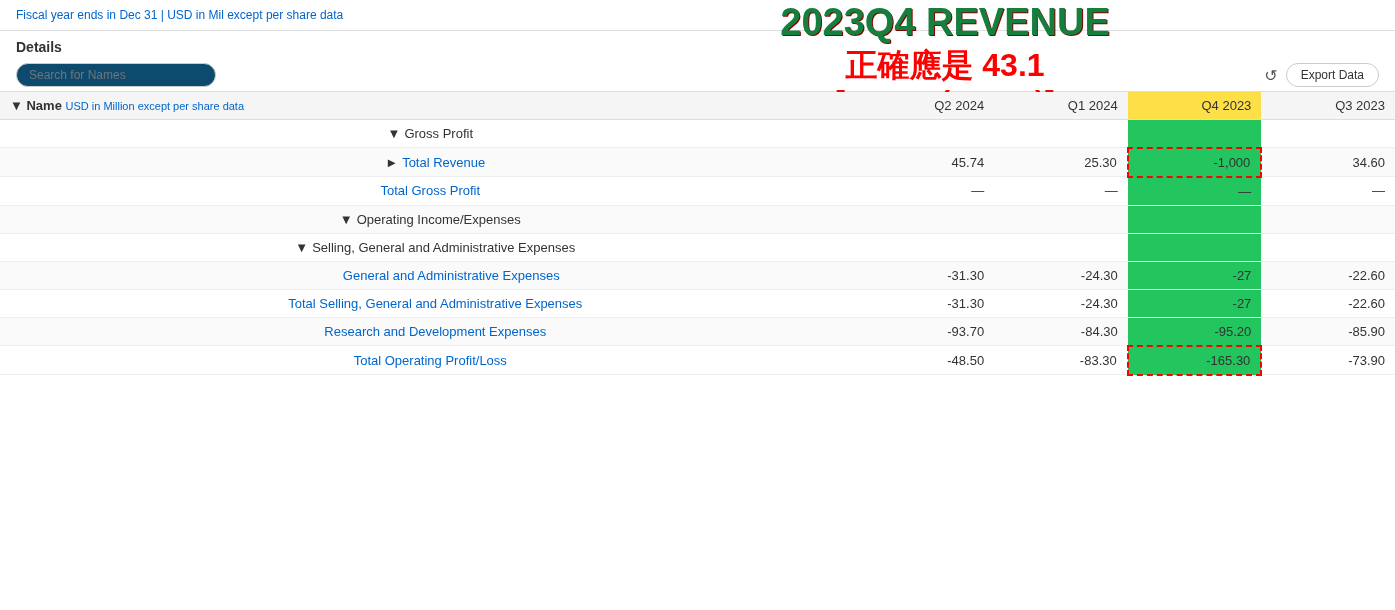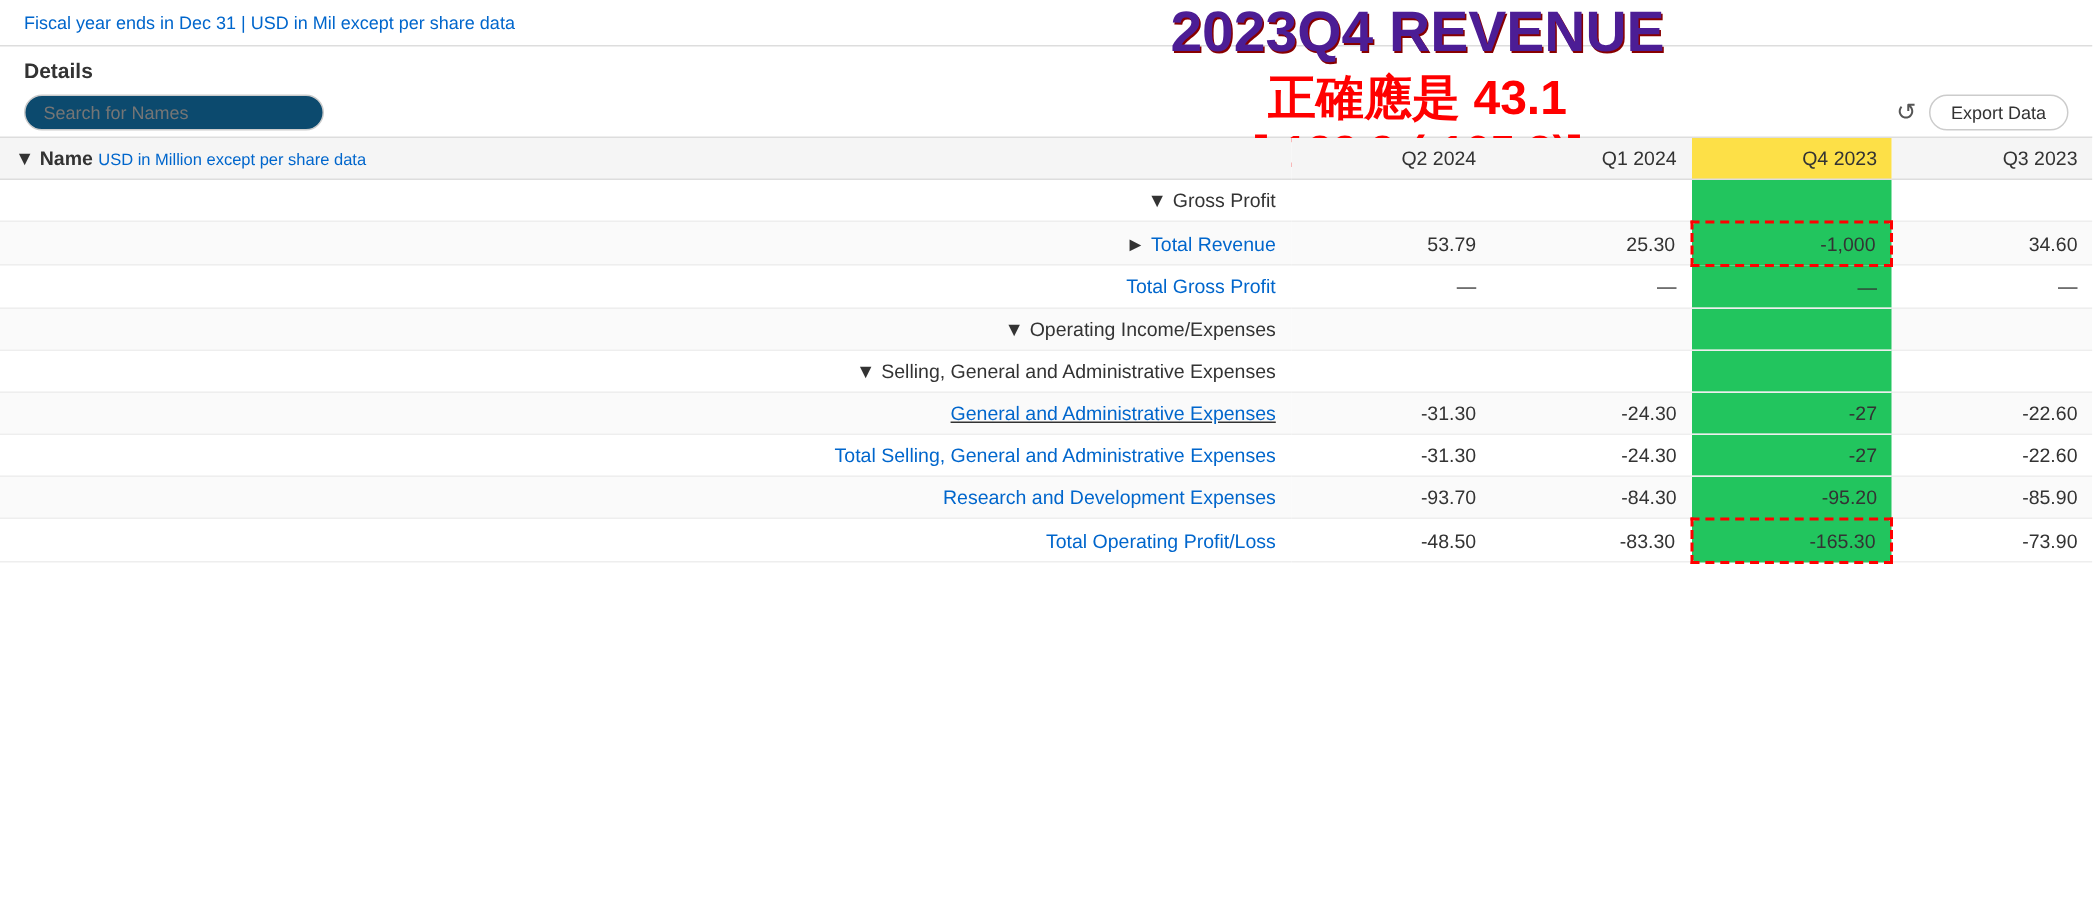--- a/index.html
+++ b/index.html
@@ -19,21 +19,21 @@
       right: 200px;
       width: 500px;
       text-align: center;
       line-height: 1.2;
       pointer-events: none;
     }
 
     .annotation-line1 {
       font-size: 38px;
       font-weight: bold;
-      color: #4c1d95;
+      color: #15803d;
       text-shadow: 1px 1px 0 #800;
     }
 
     .annotation-line2 {
       font-size: 32px;
       font-weight: bold;
       color: red;
     }
 
     .annotation-line3 {
@@ -128,36 +128,36 @@
       background: #fafafa;
     }
 
     tbody td {
       padding: 6px 10px;
       text-align: right;
       white-space: nowrap;
     }
 
     tbody td:first-child {
-      text-align: right;
+      text-align: center;
     }
 
     .col-name-header {
       font-weight: bold;
       font-size: 13px;
     }
 
     .subtext {
       font-size: 11px;
       color: #0066cc;
       font-weight: normal;
     }
 
     .indented-1 { padding-left: 20px !important; }
-    .indented-3 { padding-left: 52px !important; text-decoration: underline; }
+    .indented-3 { padding-left: 52px !important; }
 
     .link-blue { color: #0066cc; }
 
     .col-q4-highlight {
       background: #22c55e;
     }
 
     th.col-q4-highlight {
       background: #fde047;
     }
@@ -206,21 +206,21 @@
     <tbody id="table-body">
     <tr>
           <td><span style="margin-right:4px;">▼</span><span>Gross Profit</span></td>
           <td><span class="dash"></span></td>
           <td></td>
           <td class="col-q4-highlight"></td>
           <td></td>
         </tr>
         <tr>
           <td class="indented-1"><span style="margin-right:4px;">►</span><span class="link-blue">Total Revenue</span></td>
-          <td>53.79</td>
+          <td>45.74</td>
           <td>25.30</td>
           <td class="col-q4-highlight" style="border: 2px dashed red; border-radius: 4px;">-1,000</td>
           <td>34.60</td>
         </tr>
         <tr>
           <td><span class="link-blue">Total Gross Profit</span></td>
           <td>—</td>
           <td>—</td>
           <td class="col-q4-highlight">—</td>
           <td>—</td>

